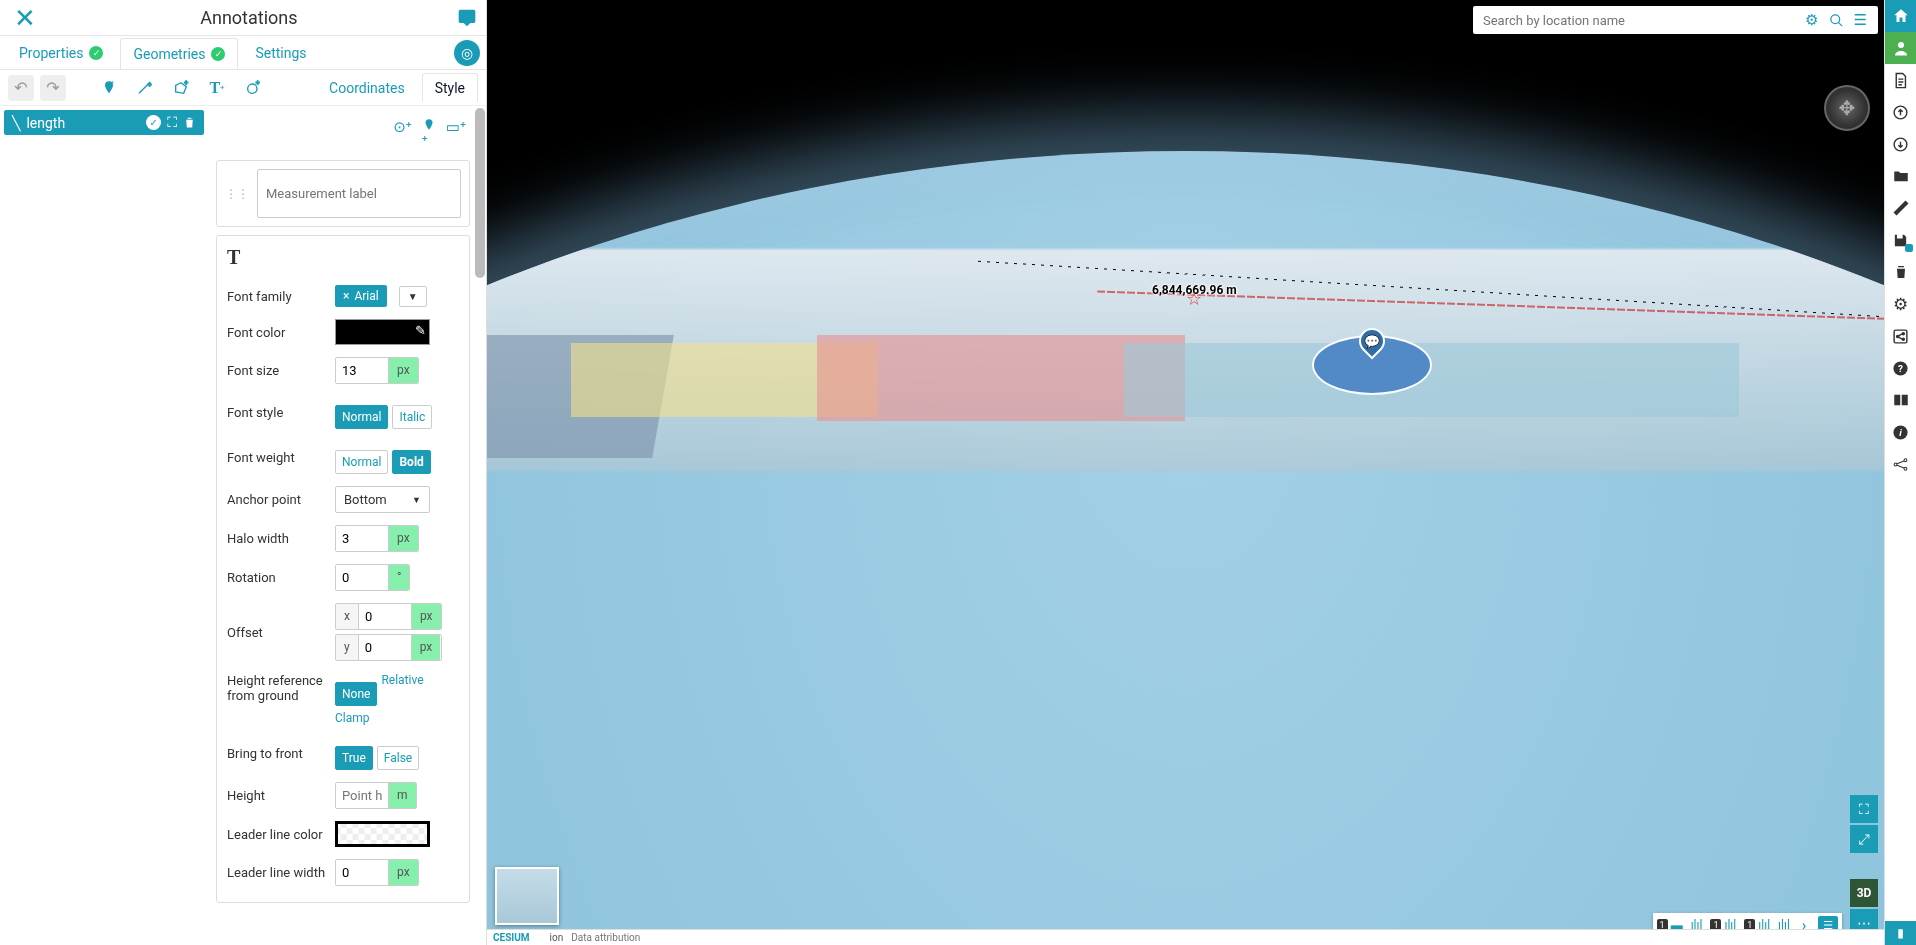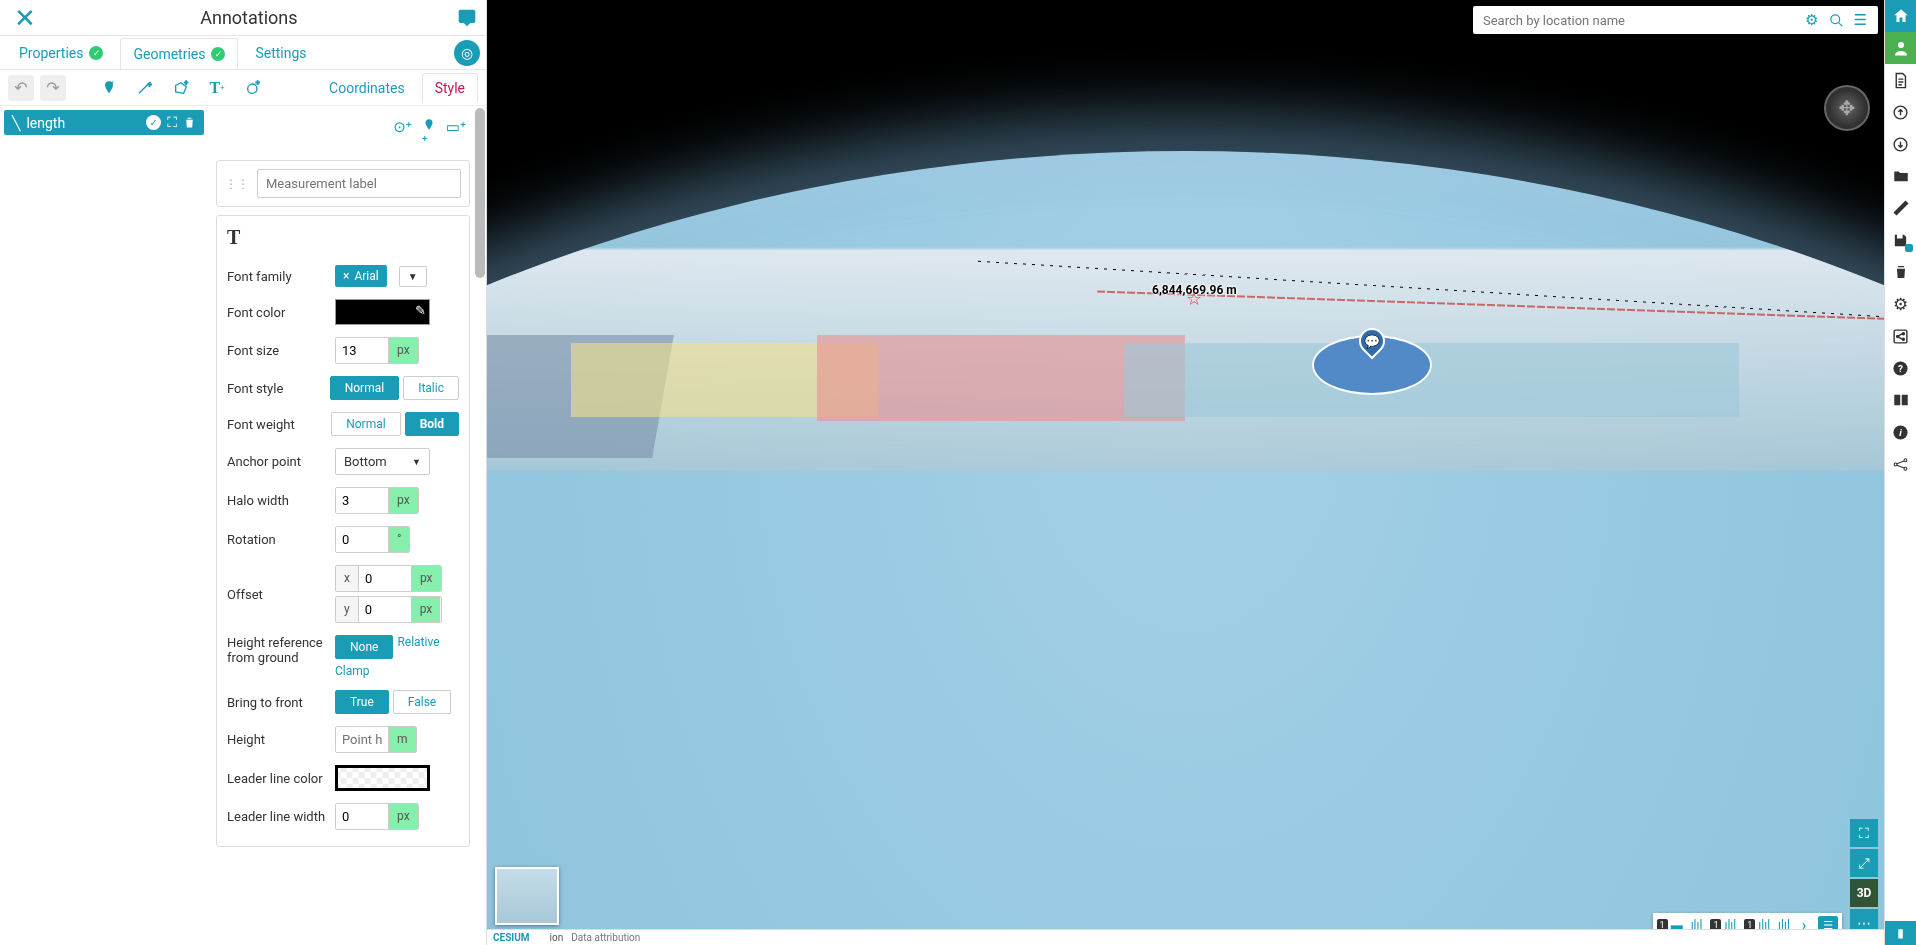--- a/index.html
+++ b/index.html
@@ -20,54 +20,54 @@
 .circ-btn { width: 26px; height: 26px; border-radius: 50%; background: #1a9cb7; color: #fff; display: flex; align-items: center; justify-content: center; cursor: pointer; font-size: 14px; }
 
 
 .toolbar-row { display: flex; align-items: center; height: 36px; padding: 0 8px; border-bottom: 1px solid #eee; }
 .undo-redo { display: flex; gap: 6px; }
 .tb-btn { width: 26px; height: 26px; display: flex; align-items: center; justify-content: center; cursor: pointer; border-radius: 3px; color: #999; font-size: 16px; }
 .tb-btn.teal { color: #1a9cb7; }
 .tool-group { display: flex; gap: 10px; margin-left: 30px; }
 .sub-tabs { display: flex; margin-left: auto; gap: 4px; }
 .sub-tab { padding: 6px 12px; color: #1a9cb7; font-size: 14px; cursor: pointer; border: 1px solid transparent; border-bottom: none; }
-.sub-tab.active { border-color: #e5e5e5; color: #be185d; border-radius: 3px 3px 0 0; }
+.sub-tab.active { border-color: #e5e5e5; color: #0f172a; border-radius: 3px 3px 0 0; }
 
 
 .content-area { flex: 1; display: flex; overflow: hidden; }
 .geom-list { width: 208px; padding: 4px; }
 .geom-item { background: #1a9cb7; color: #fff; padding: 4px 8px; display: flex; align-items: center; gap: 6px; border-radius: 2px; font-size: 14px; }
 .geom-item .spacer { flex: 1; }
 .geom-item .mini-icon { cursor: pointer; font-size: 14px; }
 .geom-check { width: 15px; height: 15px; background: #fff; border-radius: 50%; color: #1a9cb7; display: flex; align-items: center; justify-content: center; font-size: 10px; }
 
 .style-panel { flex: 1; overflow-y: auto; padding: 8px 12px 8px 4px; position: relative; }
 .tool-icons-row { display: flex; justify-content: flex-end; gap: 10px; padding: 4px 8px 10px; }
 .tool-icons-row span { color: #1a9cb7; cursor: pointer; font-size: 15px; }
 .input-block { border: 1px solid #ddd; border-radius: 3px; padding: 8px; margin: 0 4px 8px; display: flex; align-items: center; gap: 8px; }
 .input-block .grip { color: #aaa; cursor: grab; font-size: 12px; }
-.input-block input { flex: 1; border: 1px solid #ccc; padding: 6px 8px; font-size: 13px; border-radius: 2px; }
+.input-block input { flex: 1; border: 1px solid #ccc; padding: 16px 8px; font-size: 13px; border-radius: 2px; }
 
 .props-box { border: 1px solid #ddd; border-radius: 3px; padding: 10px; margin: 0 4px; }
 .text-ico { font-family: "Times New Roman", serif; font-size: 20px; font-weight: bold; margin-bottom: 10px; }
 .prop-row { display: flex; align-items: center; padding: 6px 0; gap: 8px; }
 .prop-label { width: 100px; font-size: 13px; color: #333; }
 .chip { background: #1a9cb7; color: #fff; padding: 4px 8px; border-radius: 2px; font-size: 12px; display: inline-flex; align-items: center; gap: 5px; }
 .chip .x { cursor: pointer; }
 .caret-btn { border: 1px solid #ccc; padding: 4px 8px; border-radius: 2px; margin-left: 4px; cursor: pointer; font-size: 10px; }
 .color-swatch { width: 95px; height: 26px; border: 1px solid #999; background: #000; position: relative; cursor: pointer; }
 .color-swatch .pipette { position: absolute; right: 3px; top: 3px; color: #fff; font-size: 13px; }
 .color-swatch.transparent { background: repeating-conic-gradient(#eee 0 25%, #fff 0 50%) 50% / 12px 12px; }
 .color-swatch.transparent.bordered { border: 3px solid #000; }
 .num-in { display: flex; border: 1px solid #ccc; border-radius: 2px; overflow: hidden; }
 .num-in input { width: 52px; border: none; padding: 5px 6px; font-size: 13px; }
 .num-in .unit { background: #86efac; padding: 5px 8px; border-left: 1px solid #ccc; font-size: 12px; color: #555; }
 .num-in .prefix { background: #f5f5f5; padding: 5px 8px; border-right: 1px solid #ccc; font-size: 12px; color: #555; }
 .toggle-grp { display: flex; gap: 4px; }
-.tog-btn { padding: 4px 14px; border: 1px solid #ccc; border-radius: 2px; font-size: 12px; cursor: pointer; color: #1a9cb7; background: #fff; }
+.tog-btn { padding: 4px 6px; border: 1px solid #ccc; border-radius: 2px; font-size: 12px; cursor: pointer; color: #1a9cb7; background: #fff; margin-top: 9px; }
 .tog-btn.active { background: #1a9cb7; color: #fff; border-color: #1a9cb7; }
 .select-in { border: 1px solid #ccc; border-radius: 2px; padding: 5px 8px; font-size: 13px; display: flex; align-items: center; justify-content: space-between; width: 95px; cursor: pointer; }
 .select-in .car { font-size: 9px; }
 .stack-col { display: flex; flex-direction: column; gap: 4px; }
 .link-txt { color: #1a9cb7; font-size: 12px; cursor: pointer; }
 .scroll-track { position: absolute; right: 0; top: 0; bottom: 0; width: 12px; }
 .scroll-thumb { position: absolute; right: 1px; top: 2px; width: 10px; height: 170px; background: #bbb; border-radius: 5px; }
 
 
 .map-area { flex: 1; height: 100%; position: relative; background: #000; overflow: hidden; }
@@ -98,21 +98,21 @@
 
 .bottom-bar { position: absolute; bottom: 8px; right: 42px; height: 24px; background: #fff; display: flex; align-items: center; padding: 0 4px; gap: 8px; box-shadow: 0 1px 3px rgba(0,0,0,.3); }
 .bb-item { display: flex; align-items: center; gap: 3px; cursor: pointer; }
 .bb-num { background: #333; color: #fff; font-size: 9px; padding: 1px 3px; border-radius: 2px; }
 .bb-bars { color: #1a9cb7; font-size: 12px; }
 .bb-arrow { color: #1a9cb7; font-size: 14px; font-weight: bold; padding: 0 4px; }
 .bb-menu { background: #1a9cb7; color: #fff; padding: 3px 5px; border-radius: 2px; cursor: pointer; font-size: 11px; }
 
 .right-stack { position: absolute; right: 6px; bottom: 8px; display: flex; flex-direction: column; gap: 2px; }
 .rs-btn { width: 28px; height: 28px; background: #1a9cb7; color: #fff; display: flex; align-items: center; justify-content: center; cursor: pointer; font-size: 14px; }
-.rs-btn.d { background: #2d5536; font-weight: bold; font-size: 12px; }
+.rs-btn.d { background: #2d5536; font-weight: bold; font-size: 12px; margin-top: 24px; }
 
 
 .right-toolbar { width: 32px; height: 100%; background: #fff; border-left: 1px solid #ddd; display: flex; flex-direction: column; align-items: center; padding-top: 0; gap: 0; }
 .rt-btn { width: 32px; height: 32px; display: flex; align-items: center; justify-content: center; cursor: pointer; color: #333; font-size: 17px; }
 .rt-btn.home { background: #1a9cb7; color: #fff; }
 .rt-btn.user { background: #4caf50; color: #fff; }
 .rt-sep { flex: 1; }
 .save-badge { position: relative; }
 .save-badge::after { content: ''; position: absolute; bottom: 4px; right: 4px; width: 8px; height: 8px; background: #1a9cb7; border-radius: 2px; }
 

